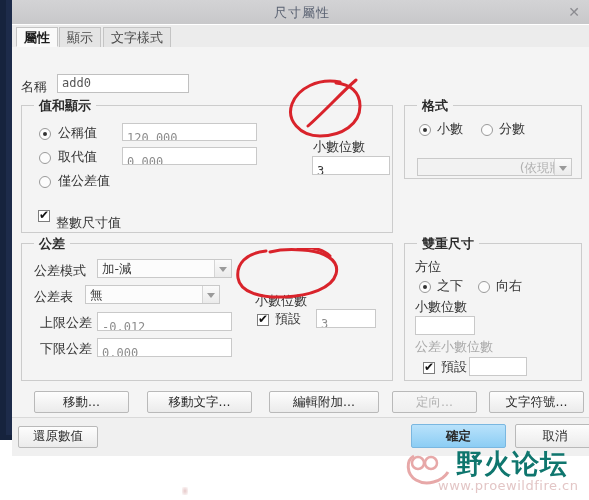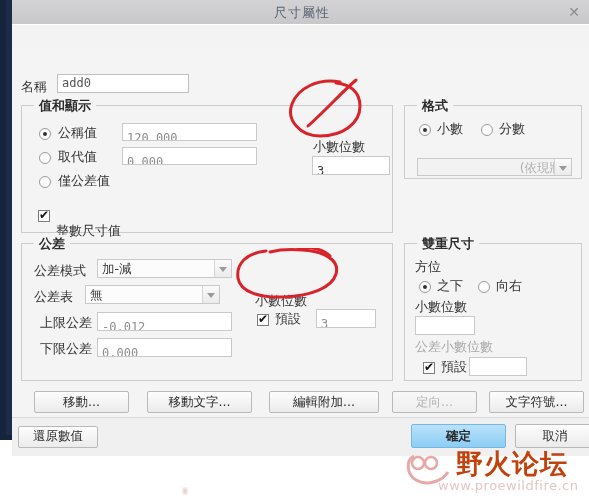--- a/index.html
+++ b/index.html
@@ -273,21 +273,21 @@
   #watermark {
     position: absolute;
     left: 404px; top: 446px;
     width: 185px; height: 52px;
   }
   #wm-text {
     position: absolute;
     left: 52px; top: 0px;
     font-size: 27px;
     font-weight: bold;
-    color: #c2410c;
+    color: #0f766e;
     letter-spacing: 1px;
     white-space: nowrap;
   }
   #wm-url {
     position: absolute;
     left: 34px; top: 32px;
     font-size: 13px;
     color: #e3c6c6;
     letter-spacing: 0.5px;
     white-space: nowrap;
@@ -307,20 +307,25 @@
 
 <div id="window">
 
   <div id="titlebar">
     <div class="title">尺寸屬性</div>
     <div id="close-btn">✕</div>
   </div>
 
   <div id="client">
 
+    <div id="tabstrip">
+      <div class="tab active" id="tab-0">屬性</div>
+      <div class="tab" id="tab-1">顯示</div>
+      <div class="tab" id="tab-2">文字樣式</div>
+    </div>
 
     <div id="panel">
 
       <div id="name-label">名稱</div>
       <div id="name-input" class="">add0</div>
 
       <div class="group" id="grp-values">
         <div class="legend">值和顯示</div>
 
         <div class="radio checked" style="left:17px; top:22px;"></div>
@@ -328,21 +333,21 @@
         <div class="field" style="left:100px; top:17px; width:135px; height:18px;">120.000</div>
 
         <div class="radio" style="left:17px; top:46px;"></div>
         <div class="ctl-label" style="left:36px; top:42px;">取代值</div>
         <div class="field" style="left:100px; top:41px; width:135px; height:18px;">0.000</div>
 
         <div class="radio" style="left:17px; top:70px;"></div>
         <div class="ctl-label" style="left:36px; top:66px;">僅公差值</div>
 
         <div class="checkbox checked" style="left:16px; top:104px;"></div>
-        <div class="ctl-label" style="left:34px; top:116px;">整數尺寸值</div>
+        <div class="ctl-label" style="left:34px; top:108px;">整數尺寸值</div>
 
         <div class="ctl-label" style="left:291px; top:32px;">小數位數</div>
         <div class="field dark" style="left:290px; top:50px; width:78px; height:19px;">3</div>
       </div>
 
       <div class="group" id="grp-tol">
         <div class="legend">公差</div>
 
         <div class="ctl-label" style="left:12px; top:18px;">公差模式</div>
         <div class="combo" style="left:75px; top:15px; width:135px; height:19px;">

